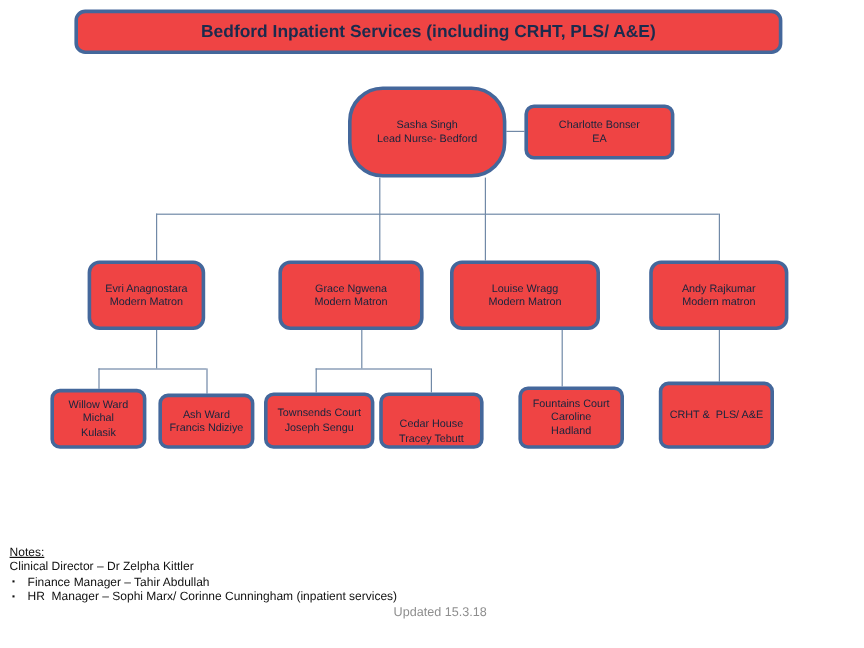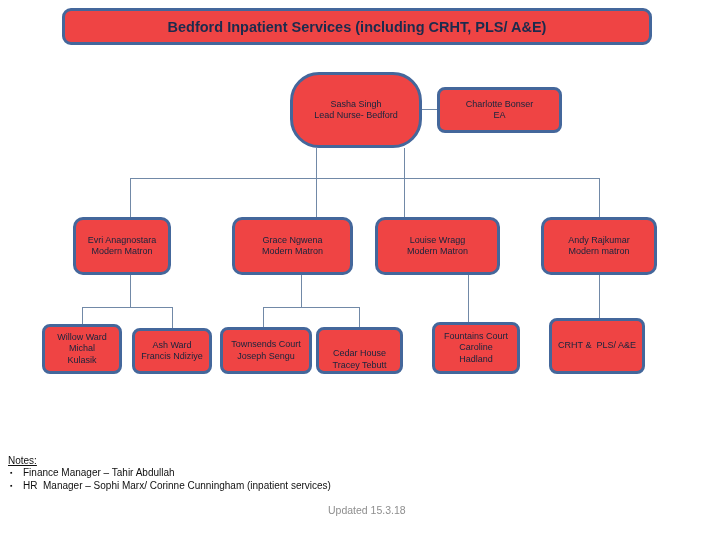--- a/index.html
+++ b/index.html
@@ -123,20 +123,21 @@
     <span class="ln">Fountains Court</span>
     <span class="ln gap">Caroline</span>
     <span class="ln">Hadland</span>
   </div>
   <div class="node" id="node-crht">
     <span class="ln">CRHT &amp;  PLS/ A&amp;E</span>
   </div>
 
   <div id="notes">
     <div class="notes-line notes-heading">Notes:</div>
+    <div class="notes-line">Clinical Director – Dr Zelpha Kittler</div>
     <div class="bullet-row">
       <span class="bullet">▪</span>
       <span class="notes-line">Finance Manager – Tahir Abdullah</span>
     </div>
     <div class="bullet-row">
       <span class="bullet">▪</span>
       <span class="notes-line">HR  Manager – Sophi Marx/ Corinne Cunningham (inpatient services)</span>
     </div>
   </div>
 

